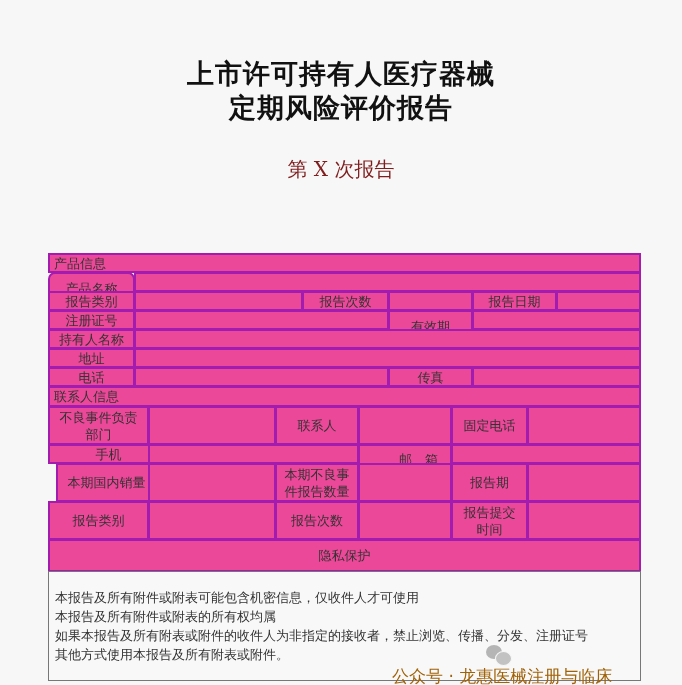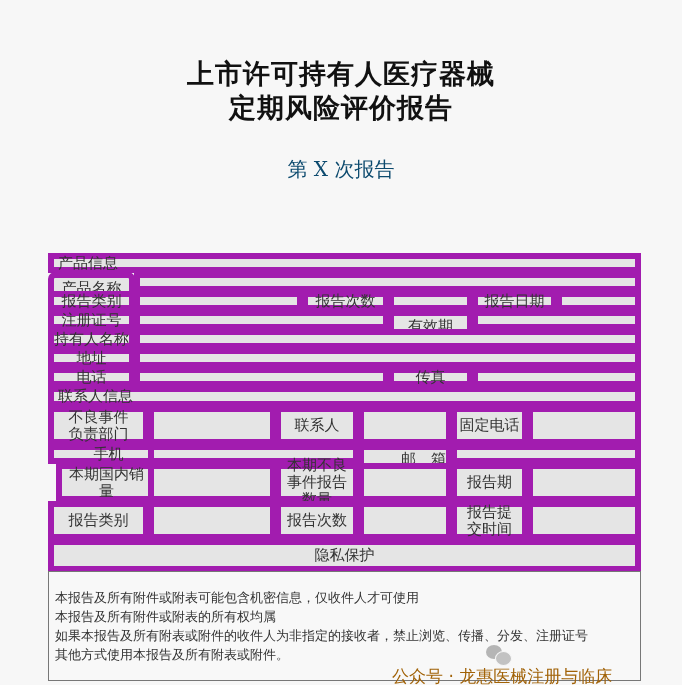--- a/index.html
+++ b/index.html
@@ -9,26 +9,26 @@
   }
   .title {
     position:absolute; left:0; width:682px; text-align:center;
     font-family: "DejaVu Sans", "Liberation Sans", sans-serif; font-weight:bold;
     font-size:27px; color:#111; letter-spacing:1px;
   }
   .t1 { top:56px; }
   .t2 { top:90px; }
   .subtitle {
     position:absolute; top:156px; left:0; width:682px; text-align:center;
-    font-size:20px; color:#0c4a6e;
+    font-size:20px; color:#7f1d1d;
   }
   .cell {
-    position:absolute; box-sizing:border-box; border:6px solid #a21caf;
+    position:absolute; box-sizing:border-box; border:2px solid #a21caf;
     display:flex; align-items:center; justify-content:center; text-align:center;
-    font-size:15px; line-height:17px; color:#333; background:#e5e5e5;
+    font-size:13px; line-height:17px; color:#333; background:#ec4899;
   }
   .cell.left { justify-content:flex-start; padding-left:6px; }
   .cell.sec { justify-content:flex-start; padding-left:4px; }
   .privacy-body {
     position:absolute; box-sizing:border-box; border:1px solid #777; background:#f8f8f8;
     left:48px; top:571px; width:593px; height:110px; padding:16px 6px 0 6px;
     font-size:13px; line-height:19px; color:#333;font-family:Liberation Serif, serif;
   }
   .privacy-body p { margin:0; }
   .watermark {
@@ -78,21 +78,21 @@
 
 <div class="cell" style="left:48px;top:406px;width:101px;height:39px;padding:0 8px;">不良事件负责部门</div>
 <div class="cell left" style="left:148px;top:406px;width:128px;height:39px;"></div>
 <div class="cell" style="left:275px;top:406px;width:84px;height:39px;">联系人</div>
 <div class="cell left" style="left:358px;top:406px;width:94px;height:39px;"></div>
 <div class="cell" style="left:451px;top:406px;width:77px;height:39px;">固定电话</div>
 <div class="cell left" style="left:527px;top:406px;width:114px;height:39px;"></div>
 
 <div class="cell" style="left:48px;top:444px;width:121px;height:20px;">手机</div>
 <div class="cell left" style="left:148px;top:444px;width:211px;height:20px;"></div>
-<div class="cell" style="left:358px;top:444px;width:94px;height:30px;justify-content:flex-end;">邮　箱</div>
+<div class="cell" style="left:358px;top:444px;width:94px;height:30px;justify-content:flex-end;padding-right:12px;">邮　箱</div>
 <div class="cell left" style="left:451px;top:444px;width:190px;height:20px;"></div>
 
 <div class="cell" style="left:56px;top:463px;width:101px;height:39px;">本期国内销量</div>
 <div class="cell left" style="left:148px;top:463px;width:128px;height:39px;"></div>
 <div class="cell" style="left:275px;top:463px;width:84px;height:39px;padding:0 4px;">本期不良事件报告数量</div>
 <div class="cell left" style="left:358px;top:463px;width:94px;height:39px;"></div>
 <div class="cell" style="left:451px;top:463px;width:77px;height:39px;">报告期</div>
 <div class="cell left" style="left:527px;top:463px;width:114px;height:39px;"></div>
 
 <div class="cell" style="left:48px;top:501px;width:101px;height:39px;">报告类别</div>

